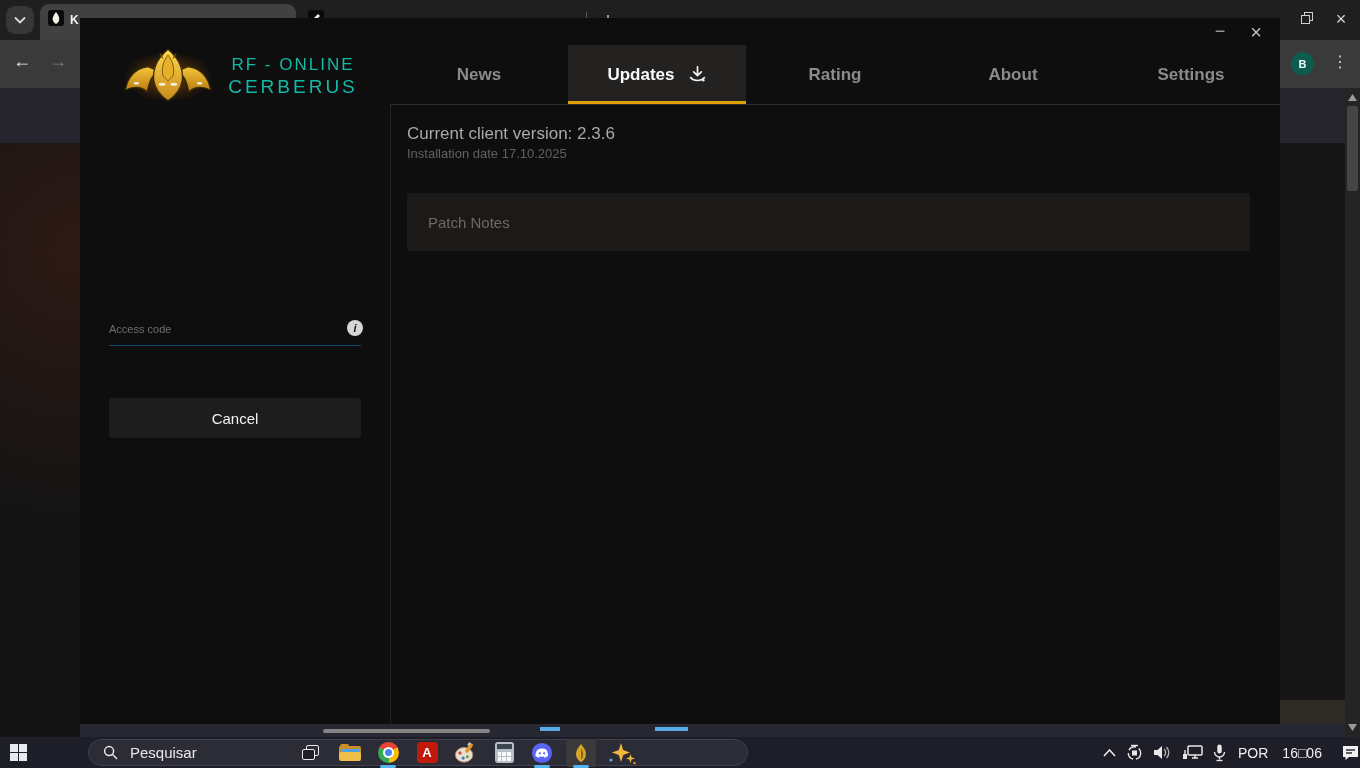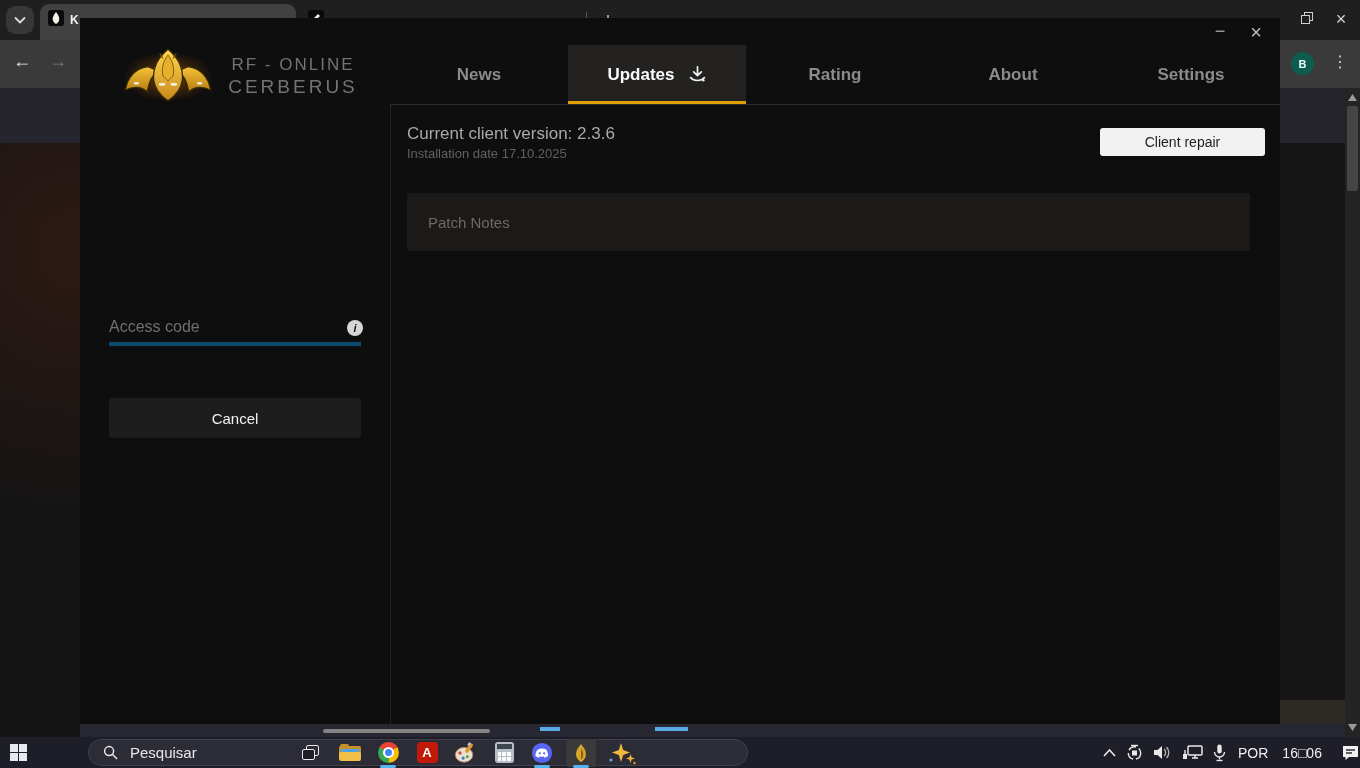--- a/index.html
+++ b/index.html
@@ -35,35 +35,35 @@
   .sb-thumb{position:absolute;left:2px;top:18px;width:11px;height:85px;background:#454545;border-radius:2px;}
   .bottom-sliver{left:80px;top:724px;width:1265px;height:13px;background:#272732;}
   .sliver-bar{left:323px;top:729px;width:167px;height:4px;background:#848484;border-radius:2px;}
   .sliver-blue1{left:540px;top:727px;width:20px;height:4px;background:#5aa9e8;}
   .sliver-blue2{left:655px;top:727px;width:33px;height:4px;background:#5aa9e8;}
   
   .launcher{left:80px;top:18px;width:1200px;height:706px;background:#0e0e0e;}
   .lw-min{left:1206px;top:22px;width:28px;height:22px;color:#a8a8a8;font-size:18px;line-height:18px;text-align:center;}
   .lw-close{left:1242px;top:19px;width:28px;height:26px;color:#bdbdbd;font-size:20px;line-height:26px;text-align:center;}
   .brand-logo{left:118px;top:44px;width:100px;height:62px;}
-  .brand-text{left:228px;top:55px;width:130px;text-align:center;color:#737373;}
+  .brand-text{left:228px;top:55px;width:130px;text-align:center;color:#14b8a6;}
   .brand-l1{font-size:17px;letter-spacing:2px;white-space:nowrap;}
   .brand-l2{font-size:19px;letter-spacing:3px;margin-top:1px;white-space:nowrap;}
   .tabbar{left:390px;top:45px;width:890px;height:59px;display:flex;}
   .ltab{position:relative;flex:1;display:flex;align-items:center;justify-content:center;color:#8b8b8b;font-size:17px;gap:13px;font-weight:bold;}
   .ltab.active{background:#242220;color:#fafafa;}
   .ltab-underline{position:absolute;left:0;bottom:0;width:100%;height:3px;background:#dfa000;}
   .tab-hairline{left:390px;top:104px;width:890px;height:1px;background:#2a2a2a;}
   .vdivider{left:390px;top:105px;width:1px;height:619px;background:#232323;}
   .cur-ver{left:407px;top:124px;font-size:17px;color:#a9a9a9;}
   .inst-date{left:407px;top:146px;font-size:13px;color:#616161;}
   .repair-btn{left:1100px;top:128px;width:165px;height:28px;background:#f2f2f2;border-radius:3px;color:#1e1e1e;font-size:14px;display:flex;align-items:center;justify-content:center;}
   .patch-panel{left:407px;top:193px;width:843px;height:58px;background:#1b1a18;border-radius:2px;display:flex;align-items:center;padding-left:21px;color:#6e6962;font-size:15px;}
   .login-title{left:80px;top:229px;width:310px;text-align:center;color:#f2f2f2;font-size:17px;}
-  .access-input{left:109px;top:312px;width:252px;height:34px;background:transparent;border:none;border-bottom:4px solid #0c4a6e;color:#ef4444;font-size:16px;outline:none;padding:0;}
+  .access-input{left:109px;top:312px;width:252px;height:34px;background:transparent;border:none;border-bottom:1px solid #0c4a6e;color:#ef4444;font-size:11px;outline:none;padding:0;}
   .access-input::placeholder{color:#6f6f6f;}
   .info-badge{left:347px;top:320px;width:16px;height:16px;border-radius:50%;background:#d5d5d5;color:#141414;font-size:11px;font-weight:bold;font-style:italic;display:flex;align-items:center;justify-content:center;}
   .cancel-btn{left:109px;top:398px;width:252px;height:40px;background:#1d1d1d;border-radius:3px;color:#f0f0f0;font-size:15px;display:flex;align-items:center;justify-content:center;}
   .client-ver-row{left:80px;top:650px;width:310px;display:flex;align-items:center;justify-content:center;gap:7px;color:#f2f2f2;font-size:14px;font-weight:bold;}
   
   .taskbar{left:0;top:737px;width:1360px;height:31px;background:#1e1e28;}
   .start{left:10px;top:744px;width:17px;height:17px;display:grid;grid-template-columns:8px 8px;grid-template-rows:8px 8px;gap:1px;}
   .start div{background:#e6e9ee;}
   .search-pill{left:88px;top:739px;width:660px;height:27px;border-radius:14px;background:#2c2c37;border:1px solid #41414d;display:flex;align-items:center;}
   .search-pill .mag{margin-left:14px;}
@@ -222,21 +222,20 @@
     </div>
     <div class="ltab">
       <span>Settings</span>
     </div>
   </div>
   <div class="abs tab-hairline"></div>
   <div class="abs vdivider"></div>
 
   <div class="abs cur-ver">Current client version: 2.3.6</div>
   <div class="abs inst-date">Installation date 17.10.2025</div>
-  <div class="abs repair-btn">Client repair</div>
   <div class="abs patch-panel">
     <span>Patch Notes</span>
   </div>
 
   <input class="abs access-input" placeholder="Access code" style="">
   <div class="abs info-badge">i</div>
   <div class="abs cancel-btn">Cancel</div>
 
   <div class="abs taskbar"></div>
   <div class="abs start">

